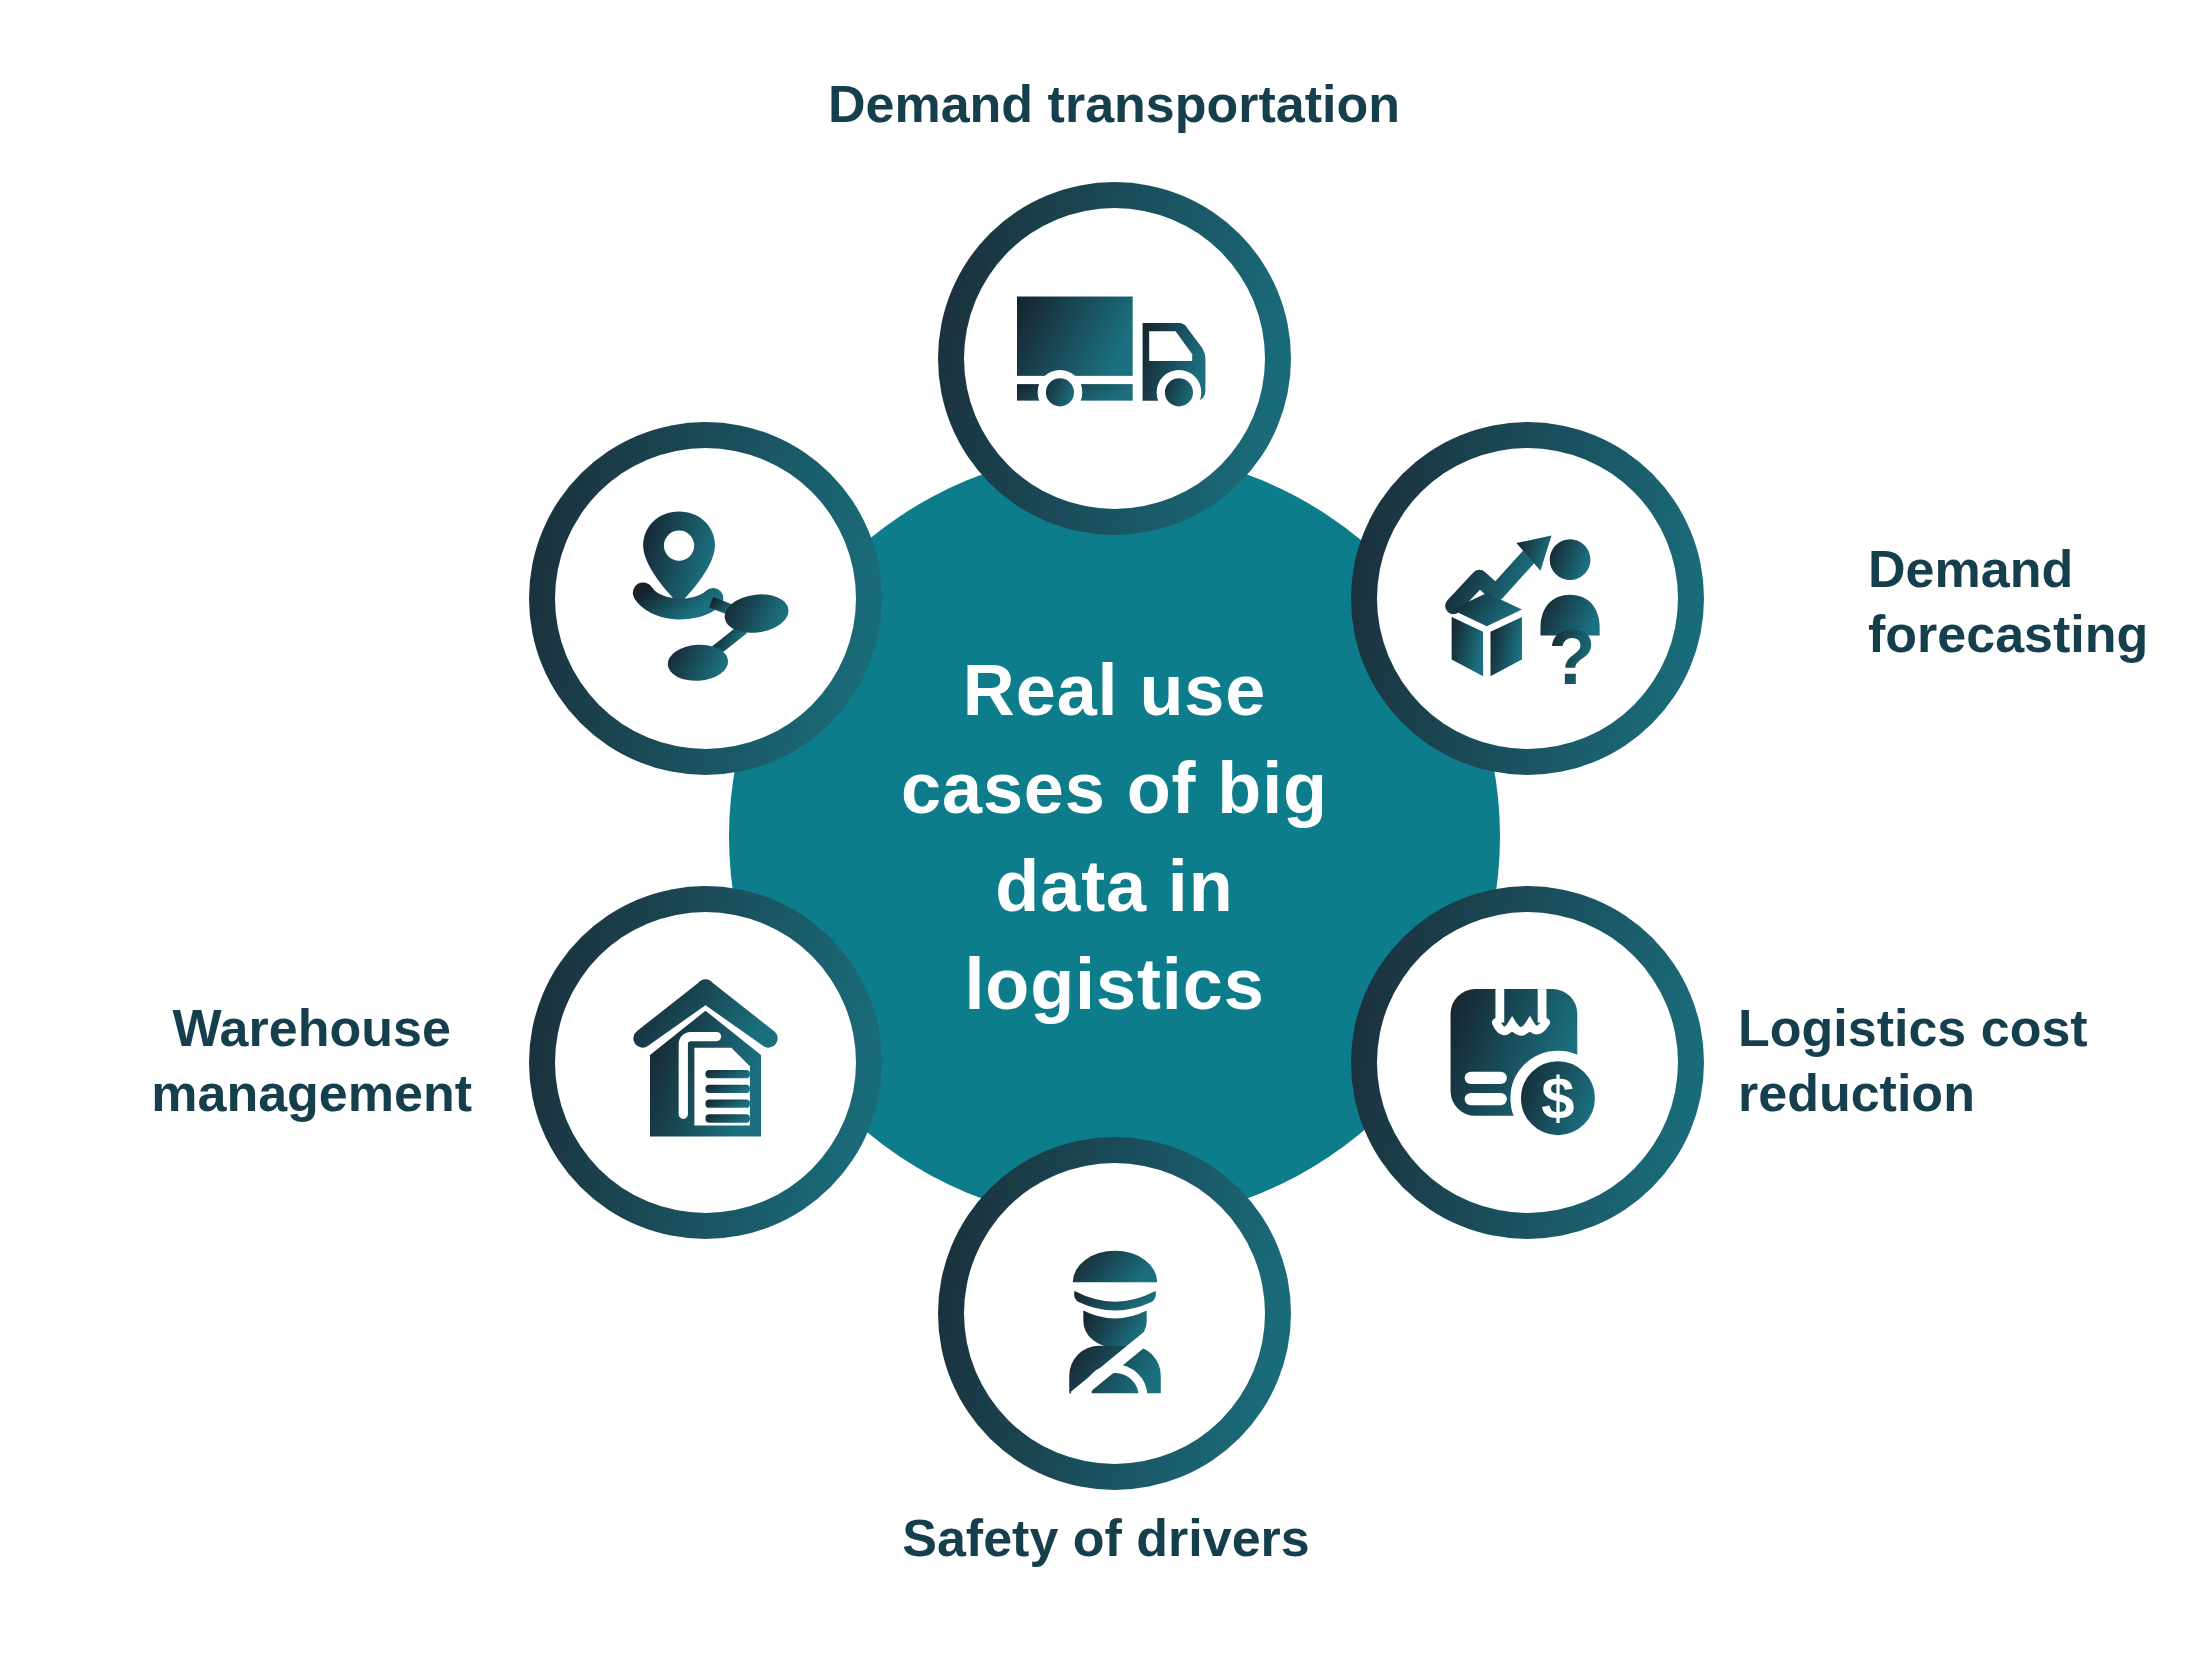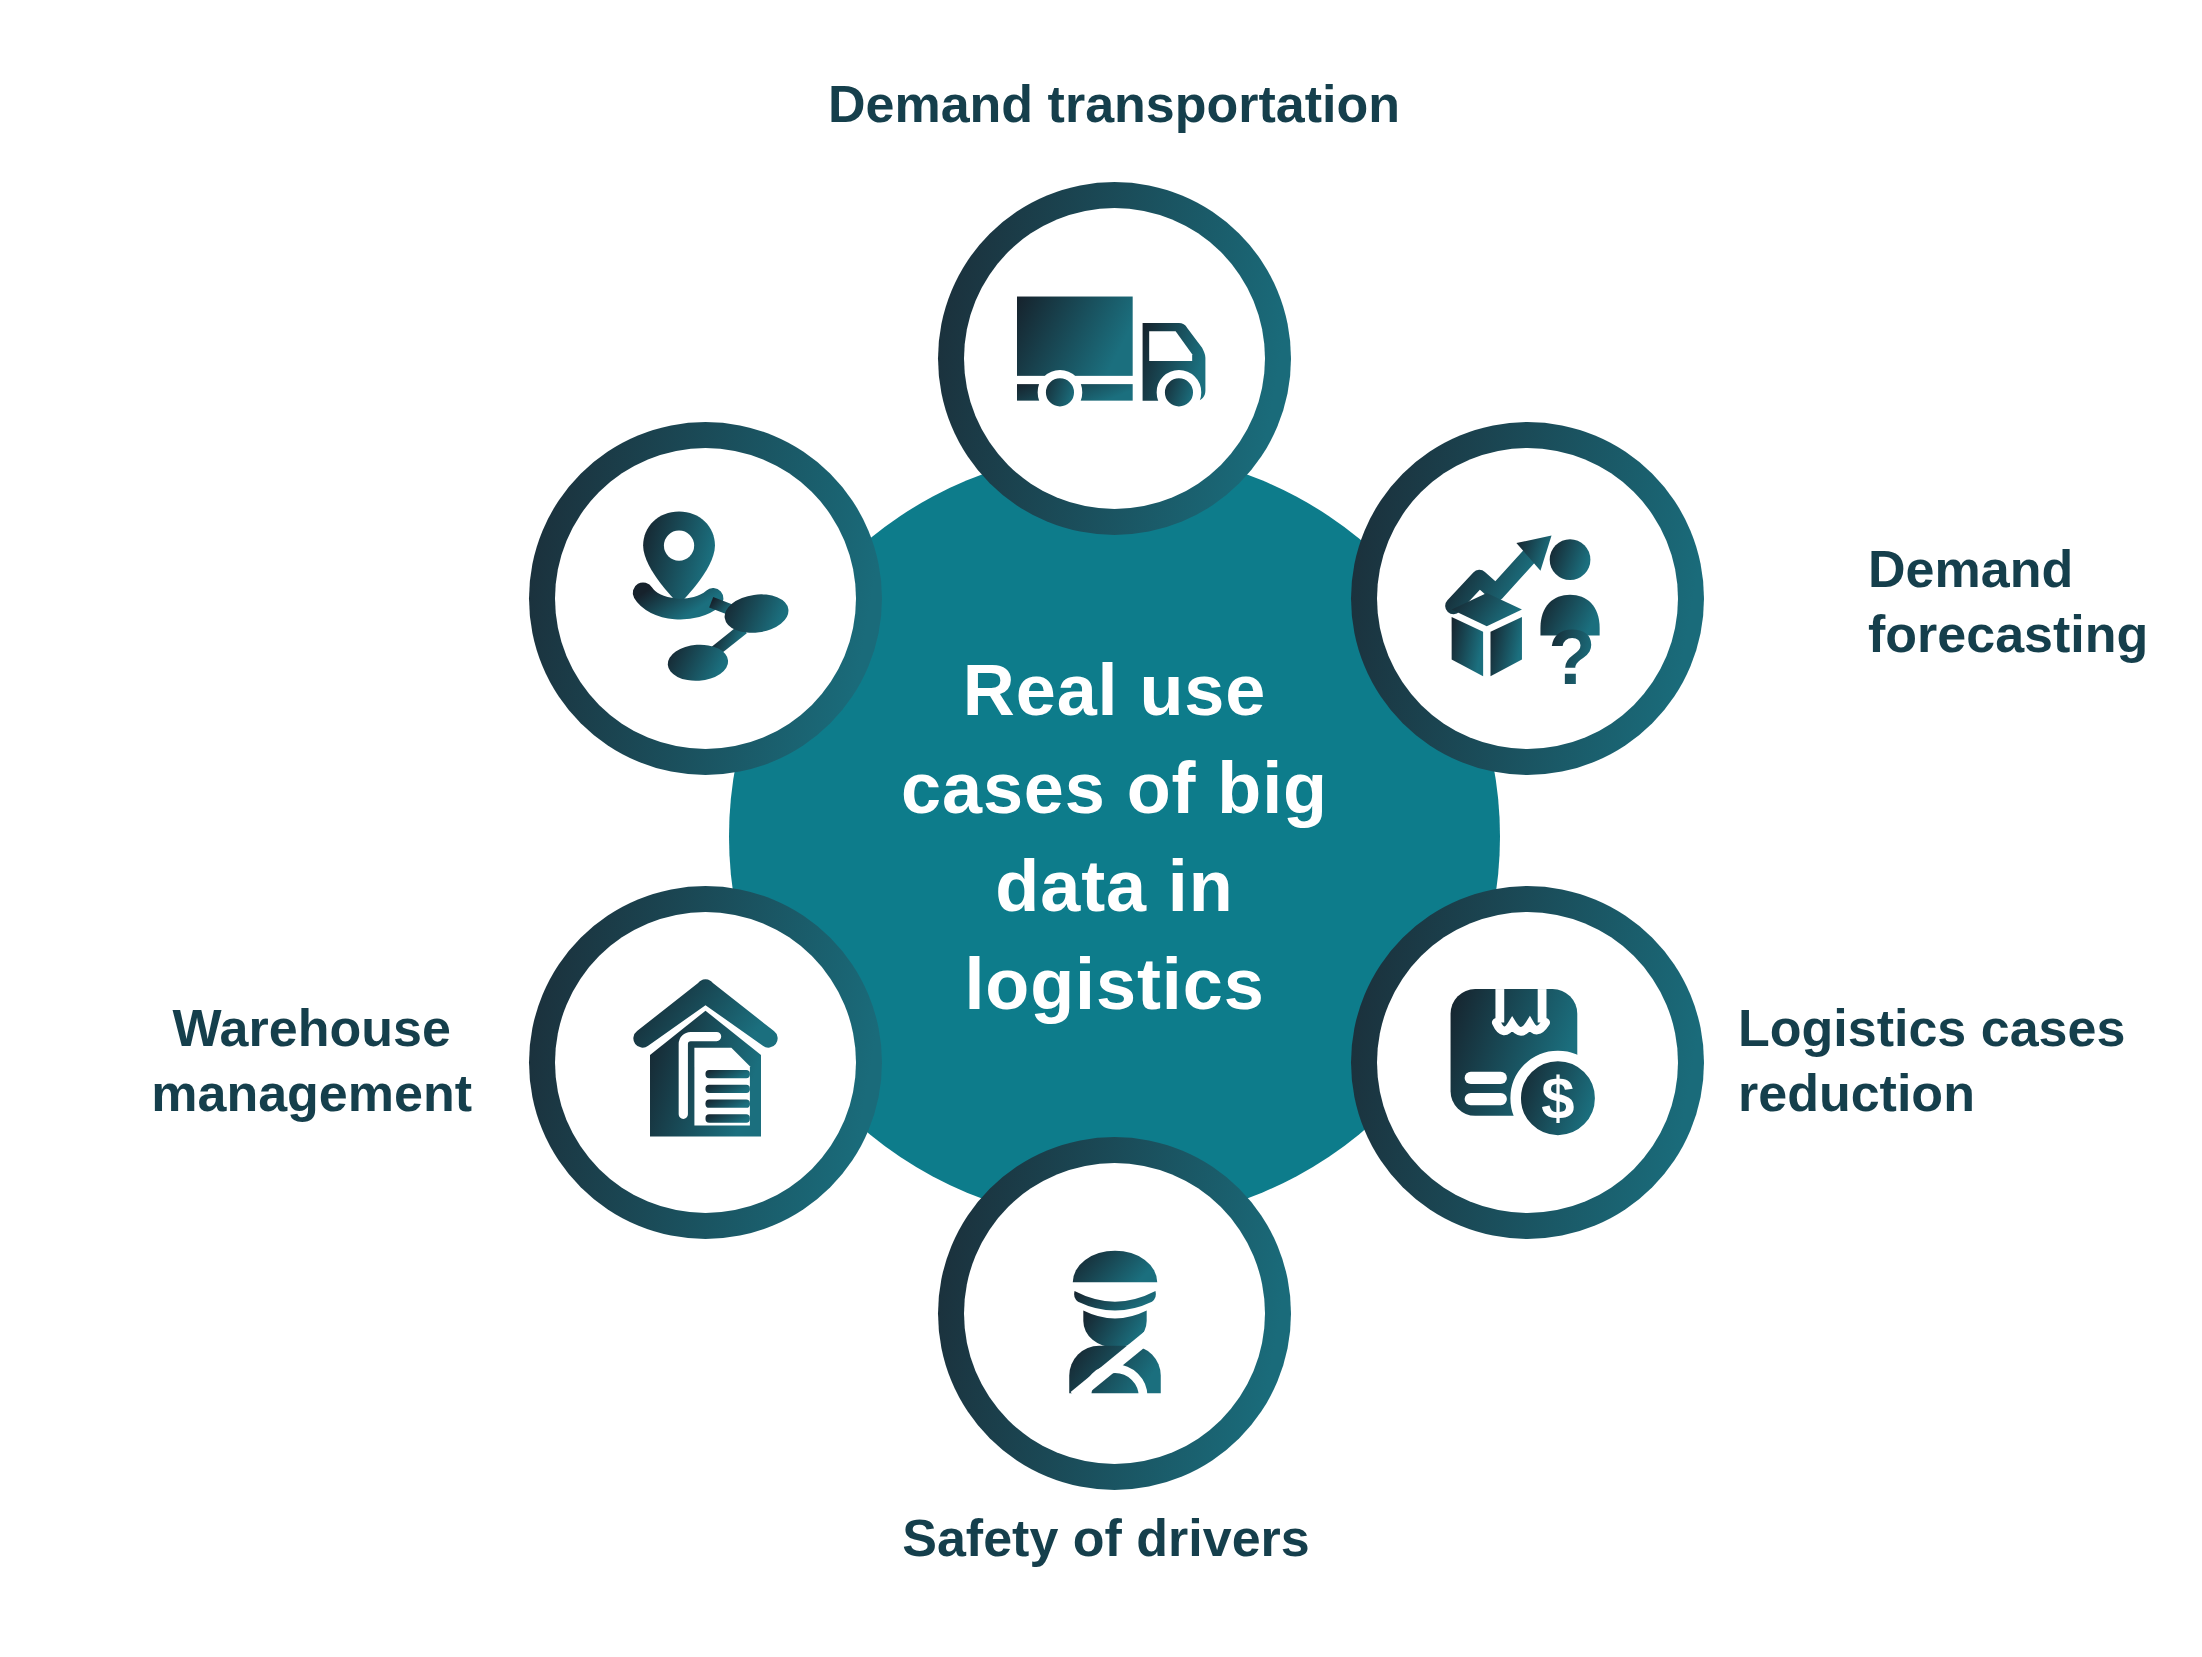--- a/index.html
+++ b/index.html
@@ -174,20 +174,20 @@
         <line x1="70" y1="66" x2="55" y2="78" stroke="url(#gR)" stroke-width="6"></line>
         <ellipse cx="77" cy="58" rx="17" ry="10" fill="url(#gR)" transform="rotate(-8 77 58)"></ellipse>
         <ellipse cx="46" cy="84" rx="16" ry="9.5" fill="url(#gR)" transform="rotate(-4 46 84)"></ellipse>
       </svg>
     </div>
   </div>
 
   <div class="label label-goods">Demand transportation</div>
   <div class="label label-demand">Demand
 forecasting</div>
-  <div class="label label-logistics">Logistics cases
+  <div class="label label-logistics">Logistics cost
 reduction</div>
   <div class="label label-safety">Safety of drivers</div>
   <div class="label label-warehouse">Warehouse
 management</div>
 
 </div>
 
 
 </body></html>

